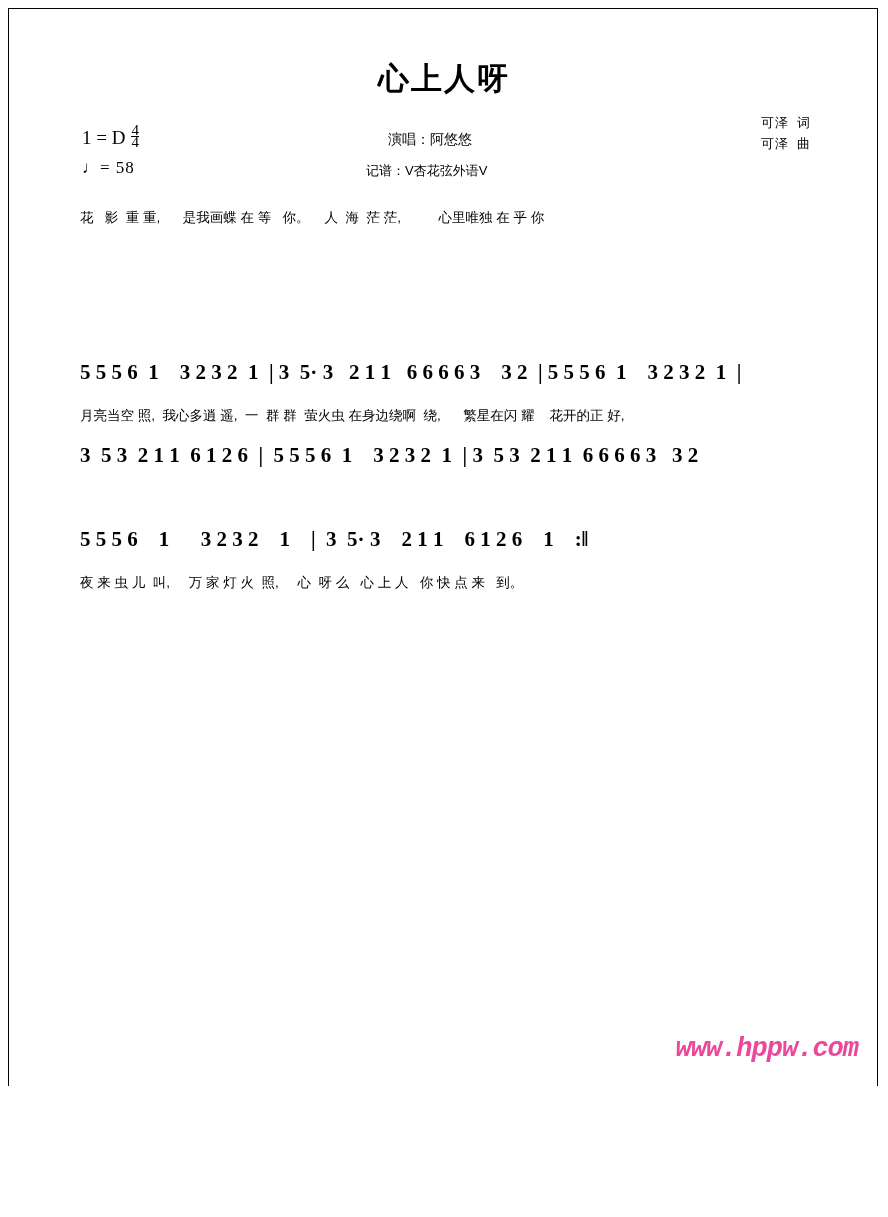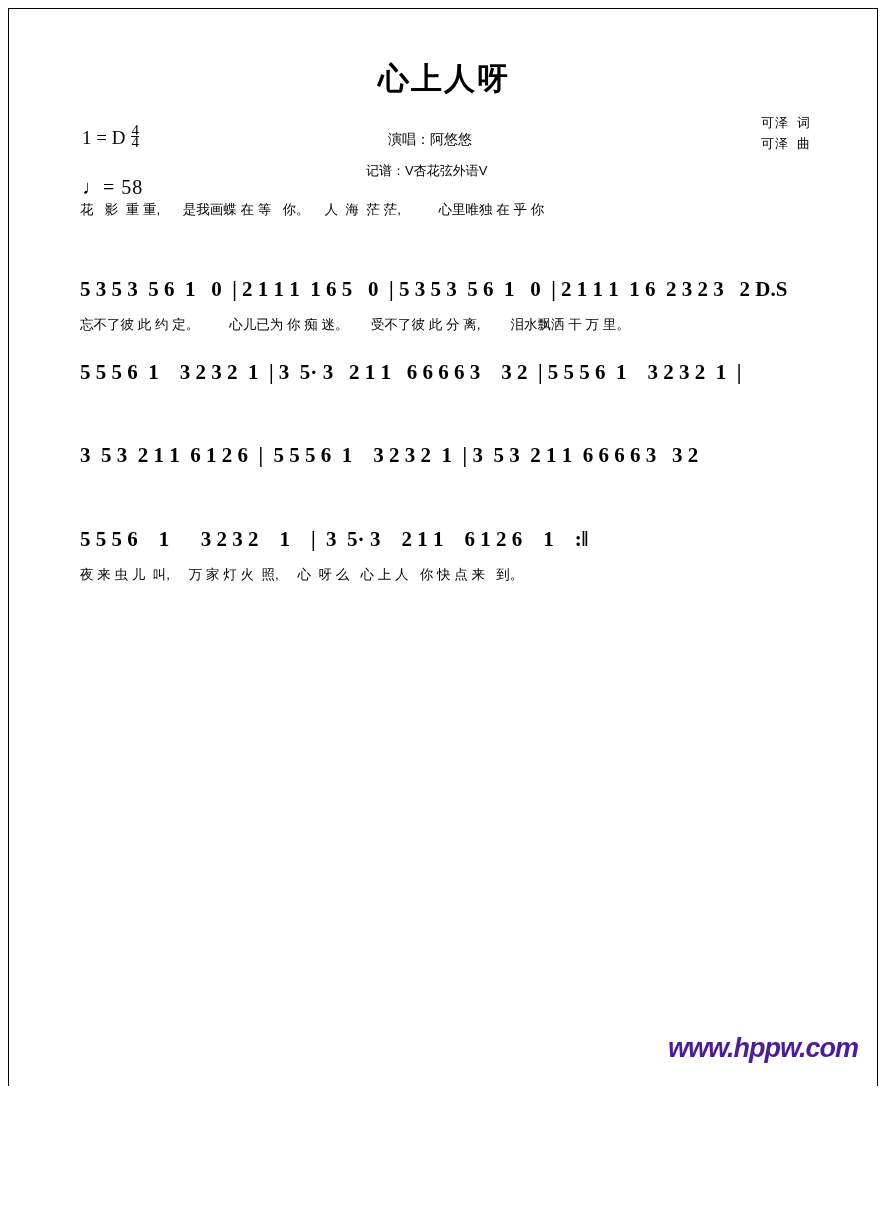--- a/index.html
+++ b/index.html
@@ -88,22 +88,22 @@
     margin-left: 6px;
     text-align: center;
     font-size: 15px;
     line-height: 11px;
     position: relative;
     top: -1px;
   }
   .meter .num { display: block; }
   .meter .den { display: block; border-top: 1.5px solid #000; }
   .tempo {
-    margin-top: 27px;
-    font-size: 20px;
+    margin-top: 9px;
+    font-size: 17px;
     letter-spacing: 1px;
   }
 
   
   .system {
     position: absolute;
     left: 80px;
     width: 740px;
   }
   .notes {
@@ -111,33 +111,33 @@
     font-size: 21px;
     font-weight: bold;
     white-space: pre;
     letter-spacing: 0px;
     height: 30px;
   }
   .lyrics {
     font-family: "Liberation Sans", sans-serif;
     font-size: 13.5px;
     white-space: pre;
-    margin-top: 9px;
+    margin-top: 17px;
     letter-spacing: 0px;
   }
 
   .watermark {
     position: absolute;
     right: 30px;
     bottom: 22px;
-    font-family: Liberation Sans, sans-serif;
+    font-family: Liberation Mono, monospace;
     font-size: 27px;
     font-weight: bold;
     font-style: italic;
-    color: #4c1d95;
+    color: #ec4899;
     letter-spacing: -1px;
   }
 </style>
 </head>
 <body>
 
 <div class="sheet">
   <div class="page-frame"></div>
 
   <div class="title">心上人呀</div>
@@ -162,27 +162,24 @@
         <span class="den">4</span>
       </span>
     </div>
     <div class="tempo">♩= 58</div>
   </div>
 
   <div class="system" style="top:192px;">
     <div class="lyrics">花   影  重 重,      是我画蝶 在 等   你。    人  海  茫 茫,          心里唯独 在 乎 你</div>
   </div>
 
-  <div class="system" style="top:277px;">
-    <div class="notes">5 3 5 3  5 6  1   0  | 2 1 1 1  1 6 5   0  | 5 3 5 3  5 6  1   0  | 2 1 1 1  1 6  2 3 2 3   2 D.S</div>
-    <div class="lyrics">忘不了彼 此 约 定。        心儿已为 你 痴 迷。      受不了彼 此 分 离,        泪水飘洒 干 万 里。</div>
-  </div>
 
   <div class="system" style="top:360px;">
     <div class="notes">5 5 5 6  1    3 2 3 2  1  | 3  5· 3   2 1 1   6 6 6 6 3    3 2  | 5 5 5 6  1    3 2 3 2  1  |</div>
+    <div class="lyrics">月亮当空 照,  我心多逍 遥,  一  群 群  萤火虫 在身边绕啊  绕,      繁星在闪 耀    花开的正 好,</div>
   </div>
 
   <div class="system" style="top:443px;">
     <div class="notes">3  5 3  2 1 1  6 1 2 6  |  5 5 5 6  1    3 2 3 2  1  | 3  5 3  2 1 1  6 6 6 6 3   3 2</div>
   </div>
 
   <div class="system" style="top:527px;">
     <div class="notes">5 5 5 6    1      3 2 3 2    1    |  3  5· 3    2 1 1    6 1 2 6    1    :‖</div>
     <div class="lyrics">夜 来 虫 儿  叫,     万 家 灯 火  照,     心  呀 么   心 上 人   你 快 点 来   到。</div>
   </div>

